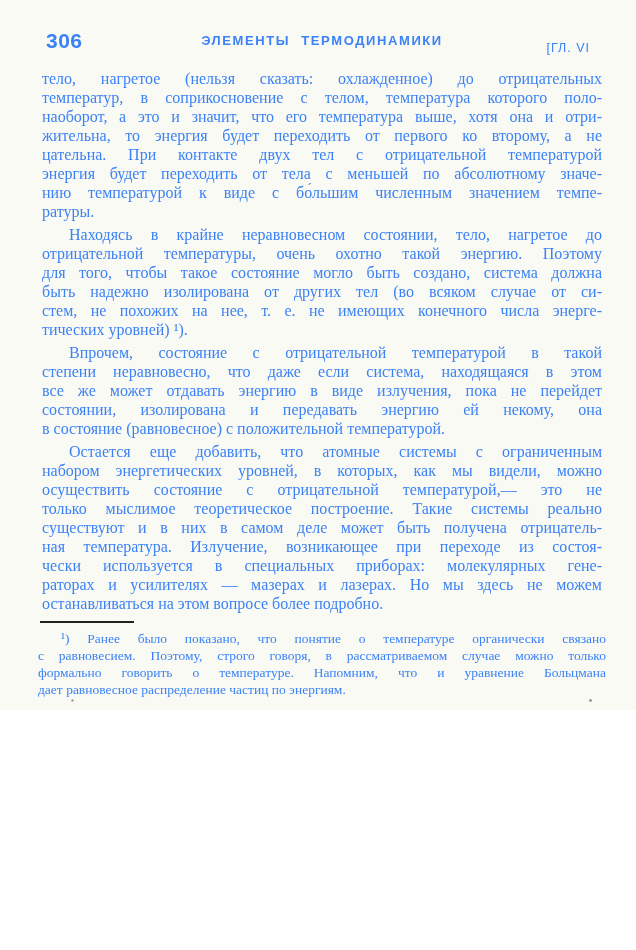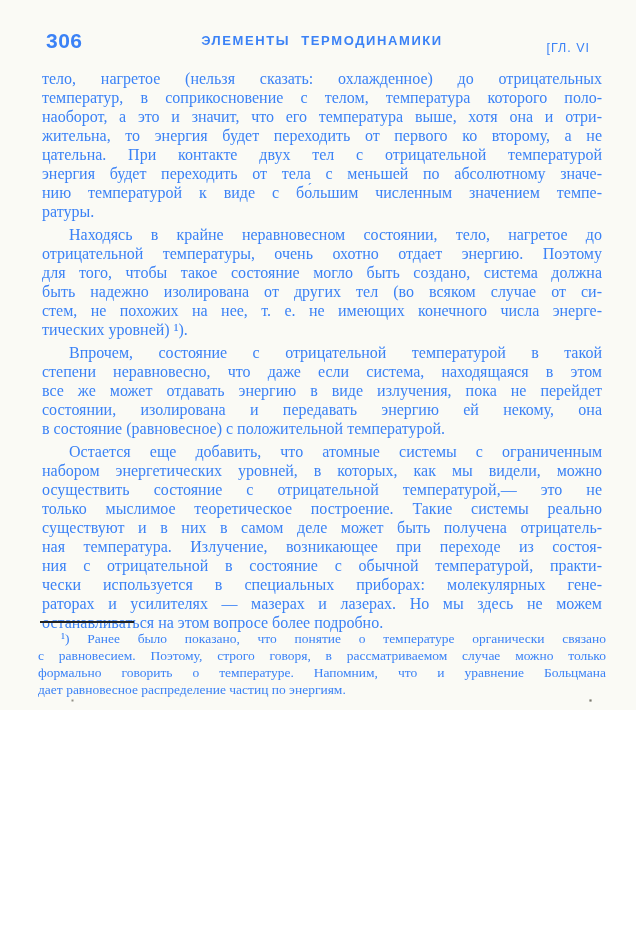--- a/index.html
+++ b/index.html
@@ -99,41 +99,40 @@
         <div class="line">температур, в соприкосновение с телом, температура которого поло-</div>
         <div class="line">наоборот, а это и значит, что его температура выше, хотя она и отри-</div>
         <div class="line">жительна, то энергия будет переходить от первого ко второму, а не</div>
         <div class="line">цательна. При контакте двух тел с отрицательной температурой</div>
         <div class="line">энергия будет переходить от тела с меньшей по абсолютному значе-</div>
         <div class="line">нию температурой к виде с бо́льшим численным значением темпе-</div>
         <div class="line last">ратуры.</div>
       </div>
       <div class="para">
         <div class="line indent">Находясь в крайне неравновесном состоянии, тело, нагретое до</div>
-        <div class="line">отрицательной температуры, очень охотно отдает энергию. Поэтому</div>
+        <div class="line">отрицательной температуры, очень охотно такой энергию. Поэтому</div>
         <div class="line">для того, чтобы такое состояние могло быть создано, система должна</div>
         <div class="line">быть надежно изолирована от других тел (во всяком случае от си-</div>
         <div class="line">стем, не похожих на нее, т. е. не имеющих конечного числа энерге-</div>
         <div class="line last">тических уровней) ¹).</div>
       </div>
       <div class="para">
         <div class="line indent">Впрочем, состояние с отрицательной температурой в такой</div>
         <div class="line">степени неравновесно, что даже если система, находящаяся в этом</div>
         <div class="line">все же может отдавать энергию в виде излучения, пока не перейдет</div>
         <div class="line">состоянии, изолирована и передавать энергию ей некому, она</div>
         <div class="line last">в состояние (равновесное) с положительной температурой.</div>
       </div>
       <div class="para">
         <div class="line indent">Остается еще добавить, что атомные системы с ограниченным</div>
         <div class="line">набором энергетических уровней, в которых, как мы видели, можно</div>
         <div class="line">осуществить состояние с отрицательной температурой,— это не</div>
         <div class="line">только мыслимое теоретическое построение. Такие системы реально</div>
         <div class="line">существуют и в них в самом деле может быть получена отрицатель-</div>
         <div class="line">ная температура. Излучение, возникающее при переходе из состоя-</div>
-        <div class="line">ния с отрицательной в состояние с обычной температурой, практи-</div>
         <div class="line">чески используется в специальных приборах: молекулярных гене-</div>
         <div class="line">раторах и усилителях — мазерах и лазерах. Но мы здесь не можем</div>
         <div class="line last">останавливаться на этом вопросе более подробно.</div>
       </div>
     </div>
 
   <div class="footnote-rule"></div>
 
   <div class="footnote">
       <div class="line indent">¹) Ранее было показано, что понятие о температуре органически связано</div>

